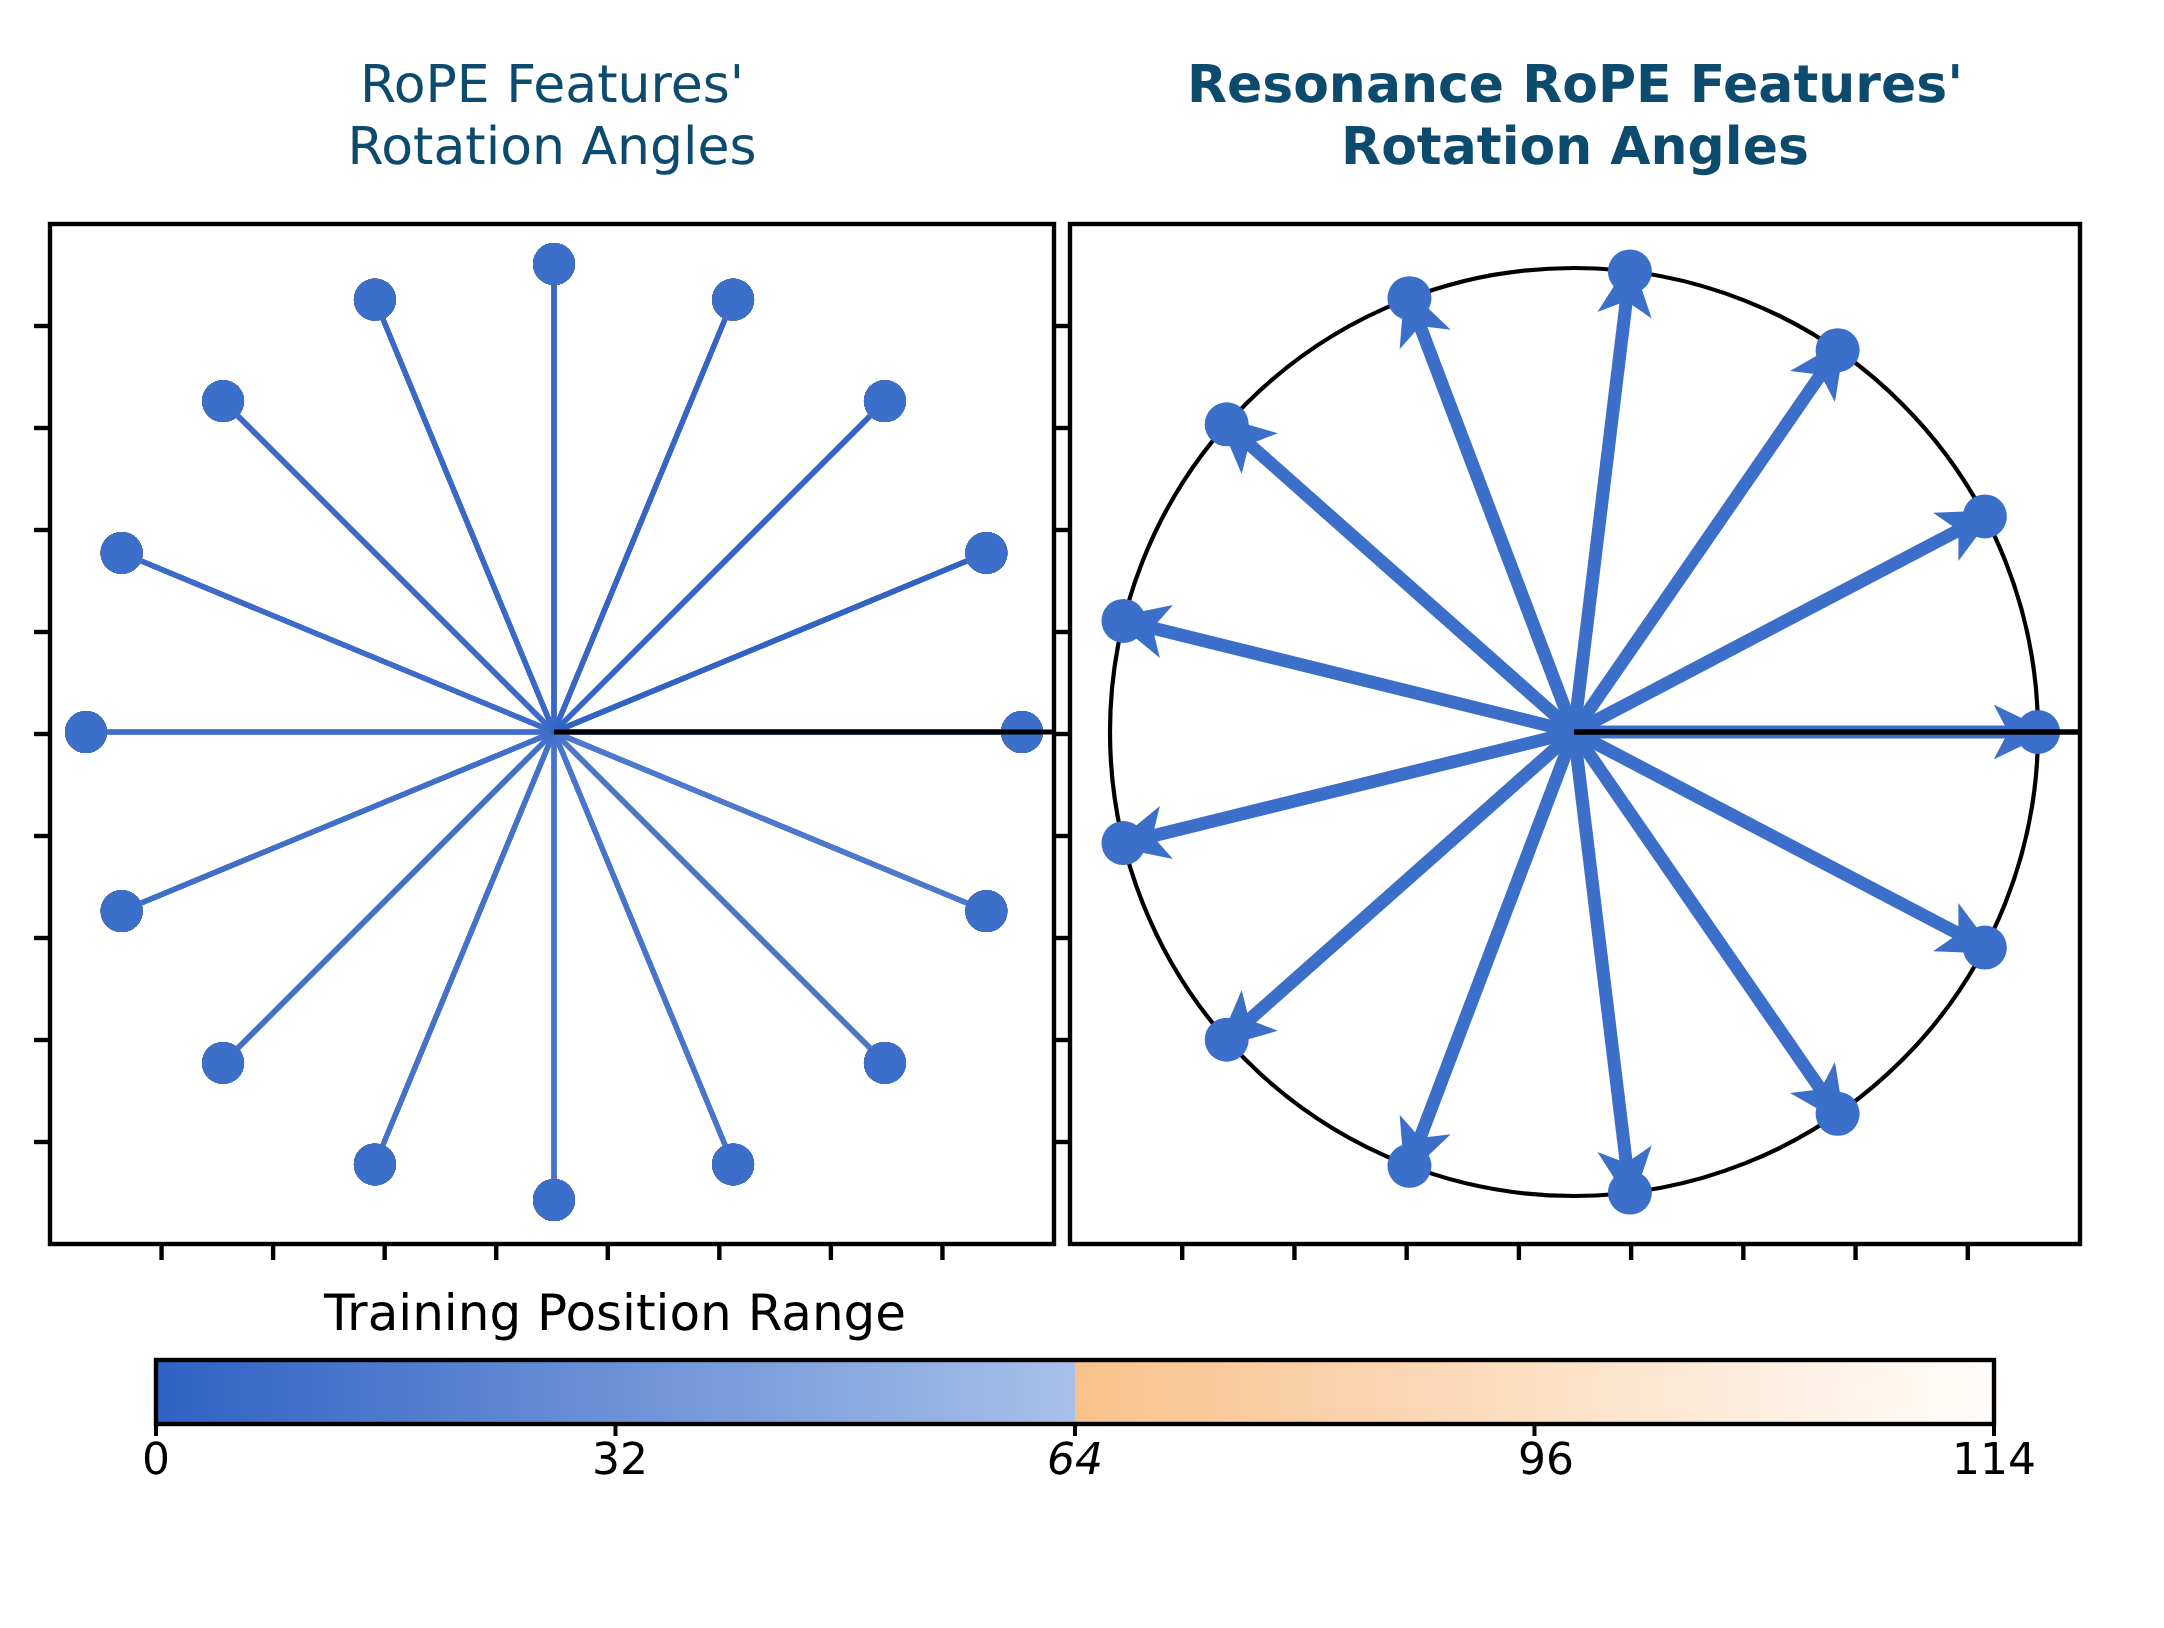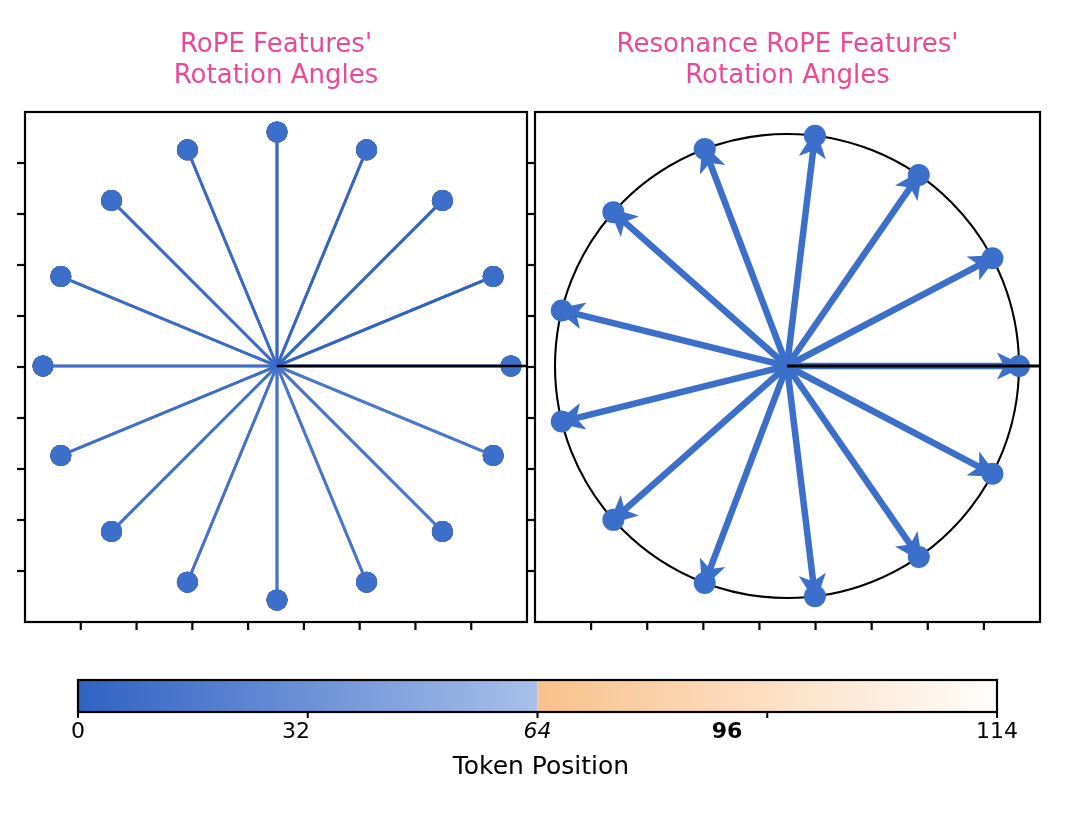--- a/index.html
+++ b/index.html
@@ -17,26 +17,26 @@
   #figure {
     position: relative;
     width: 1082px;
     height: 814px;
   }
   .panel-title {
     position: absolute;
     text-align: center;
     font-size: 26px;
     line-height: 1.18;
-    color: #ec4899;
+    color: #0c4a6e;
     white-space: pre-line;
     font-family: "DejaVu Sans", sans-serif;
   }
   #title-left  { left: 25px;  top: 28px; width: 502px; }
-  #title-right { left: 535px; top: 28px; width: 505px; }
+  #title-right { left: 535px; top: 28px; width: 505px; font-weight: bold; }
 
   .cbar-section-label {
     position: absolute;
     text-align: center;
     font-size: 25px;
     color: #000000;
   }
   #cbar-label-train { left: 78px;  top: 642px; width: 459px; }
   #cbar-label-ood   { left: 537px; top: 642px; width: 460px; }
 
@@ -420,20 +420,21 @@
           <line x1="703.3333333333334" y1="622" x2="703.3333333333334" y2="630" stroke="#000000" stroke-width="2.2"></line>
           <line x1="759.4444444444445" y1="622" x2="759.4444444444445" y2="630" stroke="#000000" stroke-width="2.2"></line>
           <line x1="815.5555555555555" y1="622" x2="815.5555555555555" y2="630" stroke="#000000" stroke-width="2.2"></line>
           <line x1="871.6666666666667" y1="622" x2="871.6666666666667" y2="630" stroke="#000000" stroke-width="2.2"></line>
           <line x1="927.7777777777778" y1="622" x2="927.7777777777778" y2="630" stroke="#000000" stroke-width="2.2"></line>
           <line x1="983.8888888888889" y1="622" x2="983.8888888888889" y2="630" stroke="#000000" stroke-width="2.2"></line>
         </g>
     </g>
   </svg>
 
+  <div class="cbar-section-label" id="cbar-label-train">Training Position Range</div>
 
 
   <svg id="cbar-svg" width="1082" height="48">
     <defs>
       <linearGradient id="grad-train" x1="0" y1="0" x2="1" y2="0">
         <stop id="grad-train-0" offset="0%" stop-color="#2f62c4"></stop>
         <stop id="grad-train-1" offset="100%" stop-color="#a8c0ea"></stop>
       </linearGradient>
       <linearGradient id="grad-ood" x1="0" y1="0" x2="1" y2="0">
         <stop id="grad-ood-0" offset="0%" stop-color="#f9c18b"></stop>
@@ -447,21 +448,20 @@
         <line x1="78" y1="42" x2="78" y2="49" stroke="#000000" stroke-width="2"></line>
         <line x1="307.75" y1="42" x2="307.75" y2="49" stroke="#000000" stroke-width="2"></line>
         <line x1="537.5" y1="42" x2="537.5" y2="49" stroke="#000000" stroke-width="2"></line>
         <line x1="767.25" y1="42" x2="767.25" y2="49" stroke="#000000" stroke-width="2"></line>
         <line x1="997" y1="42" x2="997" y2="49" stroke="#000000" stroke-width="2"></line>
       </g>
   </svg>
 
   <div id="cbar-tick-labels">
       <div class="cbar-tick-label" style="left: 38px;">0</div>
-      <div class="cbar-tick-label" style="left: 256px;">32</div>
+      <div class="cbar-tick-label" style="left: 270px;">32</div>
       <div class="cbar-tick-label" style="left: 497.5px; font-style: italic;">64</div>
-      <div class="cbar-tick-label" style="left: 687px; font-weight: bold;">96</div>
+      <div class="cbar-tick-label" style="left: 733px;">96</div>
       <div class="cbar-tick-label" style="left: 957px;">114</div>
     </div>
 
-  <div id="cbar-axis-title">Token Position</div>
 
 </div>
 
 </body></html>

